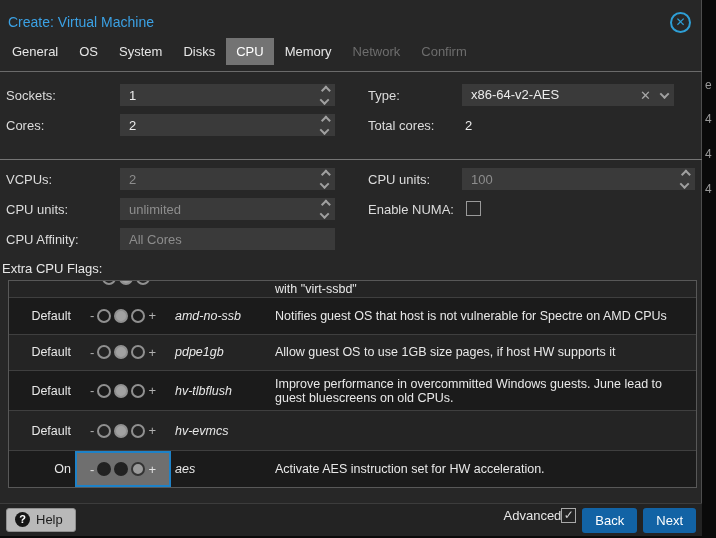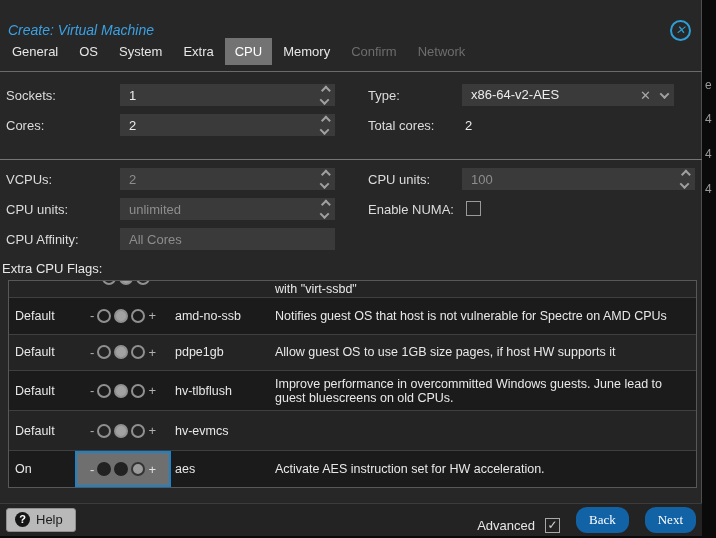--- a/index.html
+++ b/index.html
@@ -8,21 +8,21 @@
   #stage { position:relative; width:716px; height:538px; }
 
   
   .backdrop-char { position:absolute; left:705px; color:#9a9a9a; font-size:12px; }
 
   
   #dialog { position:absolute; left:0; top:0; width:702px; height:536px;
             background:#272727; border-right:1px solid #4e4e4e; border-bottom:1px solid #4e4e4e; }
 
   
-  .titlebar { position:absolute; left:0; top:12px; width:100%; height:38px;font-style:italic; }
+  .titlebar { position:absolute; left:0; top:4px; width:100%; height:38px; }
   .title { position:absolute; left:8px; top:10px; font-size:14px; color:#3ba1e4; }
   .close-btn { position:absolute; right:10px; top:8px; width:21px; height:21px; border:2px solid #2e9fd6;
                border-radius:50%; color:#2e9fd6; font-size:12px; line-height:17px; text-align:center; cursor:pointer; }
 
   
   .tabbar { position:absolute; left:2px; top:38px; height:33px; display:flex; gap:1px; align-items:flex-start; }
   .tab { padding:6px 10px; font-size:13px; color:#e6e6e6; cursor:pointer; }
   .tab.active { background:#737373; color:#ffffff; }
   .tab.disabled { color:#6d6d6d; }
   .tab-underline { position:absolute; left:0; top:71px; width:702px; height:1px; background:#6a6a6a; }
@@ -46,49 +46,49 @@
   .checkbox { position:absolute; width:15px; height:15px; border:1px solid #9a9a9a; background:transparent;
               font-size:12px; line-height:13px; text-align:center; color:#d8d8d8; cursor:pointer; }
 
   
   .flags-label { position:absolute; left:2px; top:261px; font-size:13px; color:#e6e6e6; }
   .flags-table { position:absolute; left:8px; top:280px; width:689px; height:208px;
                  border:1px solid #585858; overflow:hidden; display:flex; flex-direction:column; }
   .frow { display:flex; align-items:center; border-bottom:1px solid #3f3f3f; color:#e8e8e8; font-size:12.5px; }
   .frow.shade-a { background:#242424; }
   .frow.shade-b { background:#1b1b1b; }
-  .col-state { width:62px; padding-left:6px; }
+  .col-state { width:62px; padding-left:6px;text-align:right; }
   .col-toggle { width:104px; display:flex; justify-content:center; align-self:stretch; align-items:center; }
-  .col-name { width:100px; }
+  .col-name { width:100px;font-style:italic; }
   .col-desc { flex:1; padding-right:6px; line-height:14px; }
   .toggle { display:flex; align-items:center; gap:3px; color:#b0b0b0; font-size:13px; }
   .dot { width:14px; height:14px; border:2px solid #909090; border-radius:50%; background:transparent; }
   .dot.knob { background:#a2a2a2; }
   .toggle-cell-focused { background:#6f6f6f; border:2px solid #1e82c8; width:96px; height:100%;
                          display:flex; align-items:center; justify-content:center; }
   .toggle.on { color:#e2e2e2; }
   .toggle.on .dot { border-color:#222222; background:#222222; }
   .toggle.on .dot.knob { background:#9a9a9a; border-color:#333333; }
   .partial-row { position:relative; height:17px; overflow:hidden; flex:none; }
   .partial-toggle { position:absolute; left:86px; top:-11px; }
   .partial-desc { position:absolute; left:266px; top:1px; font-size:12.5px; color:#e8e8e8; }
 
   
   .footer { position:absolute; left:0; top:503px; width:702px; height:33px; background:#232323;
             border-top:1px solid #3c3c3c; display:flex; align-items:center; justify-content:space-between; padding:0 6px; }
   .help-btn { display:flex; align-items:center; gap:6px; background:#b9b9b9; border:1px solid #8f8f8f;
               border-radius:3px; padding:3px 12px 4px 8px; color:#1c1c1c; font-size:13px; cursor:pointer; }
   .help-icon { width:15px; height:15px; background:#161616; color:#ffffff; border-radius:50%;
                font-size:11px; line-height:15px; text-align:center; font-weight:bold; }
-  .footer-right { display:flex; align-items:flex-end; gap:10px; }
+  .footer-right { display:flex; align-items:flex-start; }
   .adv-label { color:#e6e6e6; font-size:13px; }
   .adv-check { width:15px; height:15px; border:1px solid #a8a8a8; color:#cfcfcf; font-size:12px;
                line-height:13px; text-align:center; cursor:pointer; }
-  .btn-blue { background:#1263a5; color:#ffffff; border:none; border-radius:11px; font-size:13px;
-              padding:5px 13px; margin-left:6px; cursor:pointer; font-family:Liberation Serif, serif; }
+  .btn-blue { background:#1263a5; color:#ffffff; border:none; border-radius:3px; font-size:13px;
+              padding:5px 13px; margin-left:6px; cursor:pointer; font-family:Liberation Sans, sans-serif; }
 </style>
 </head>
 <body>
 
 <div id="stage">
 
   <span class="backdrop-char" style="top:78px">e</span>
   <span class="backdrop-char" style="top:112px">4</span>
   <span class="backdrop-char" style="top:147px">4</span>
   <span class="backdrop-char" style="top:182px">4</span>
@@ -97,25 +97,25 @@
 
     <div class="titlebar">
       <div class="title">Create: Virtual Machine</div>
       <div class="close-btn">✕</div>
     </div>
 
     <div class="tabbar">
       <div class="tab">General</div>
       <div class="tab">OS</div>
       <div class="tab">System</div>
-      <div class="tab">Extra</div>
+      <div class="tab">Disks</div>
       <div class="tab active">CPU</div>
       <div class="tab">Memory</div>
+      <div class="tab disabled">Network</div>
       <div class="tab disabled">Confirm</div>
-      <div class="tab disabled">Network</div>
     </div>
     <div class="tab-underline"></div>
 
     <div class="field-label" style="left:6px; top:88px">Sockets:</div>
     <div class="field" style="left:120px; top:84px; width:215px">
       <input value="1" style="">
       <div class="spin">
           <span class="chev up"></span>
           <span class="chev down"></span>
         </div>

